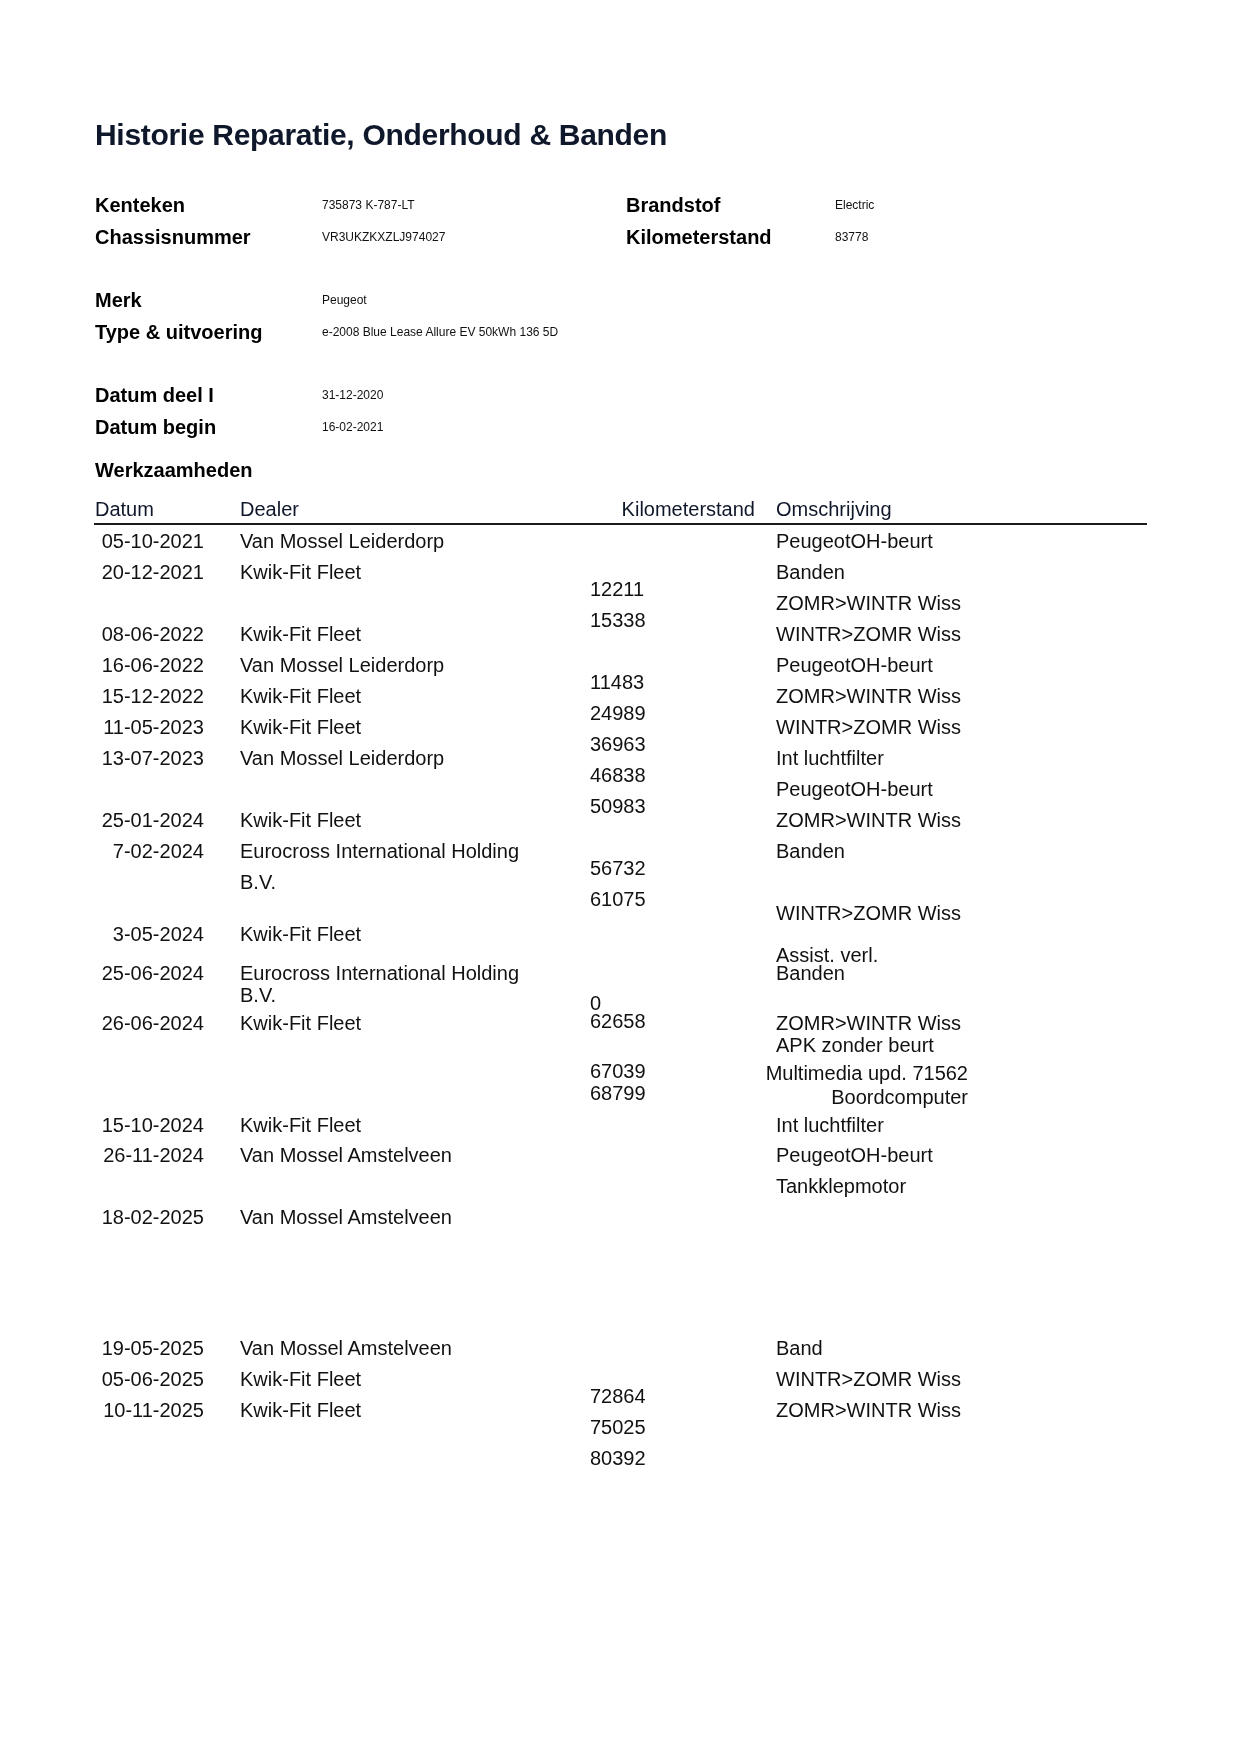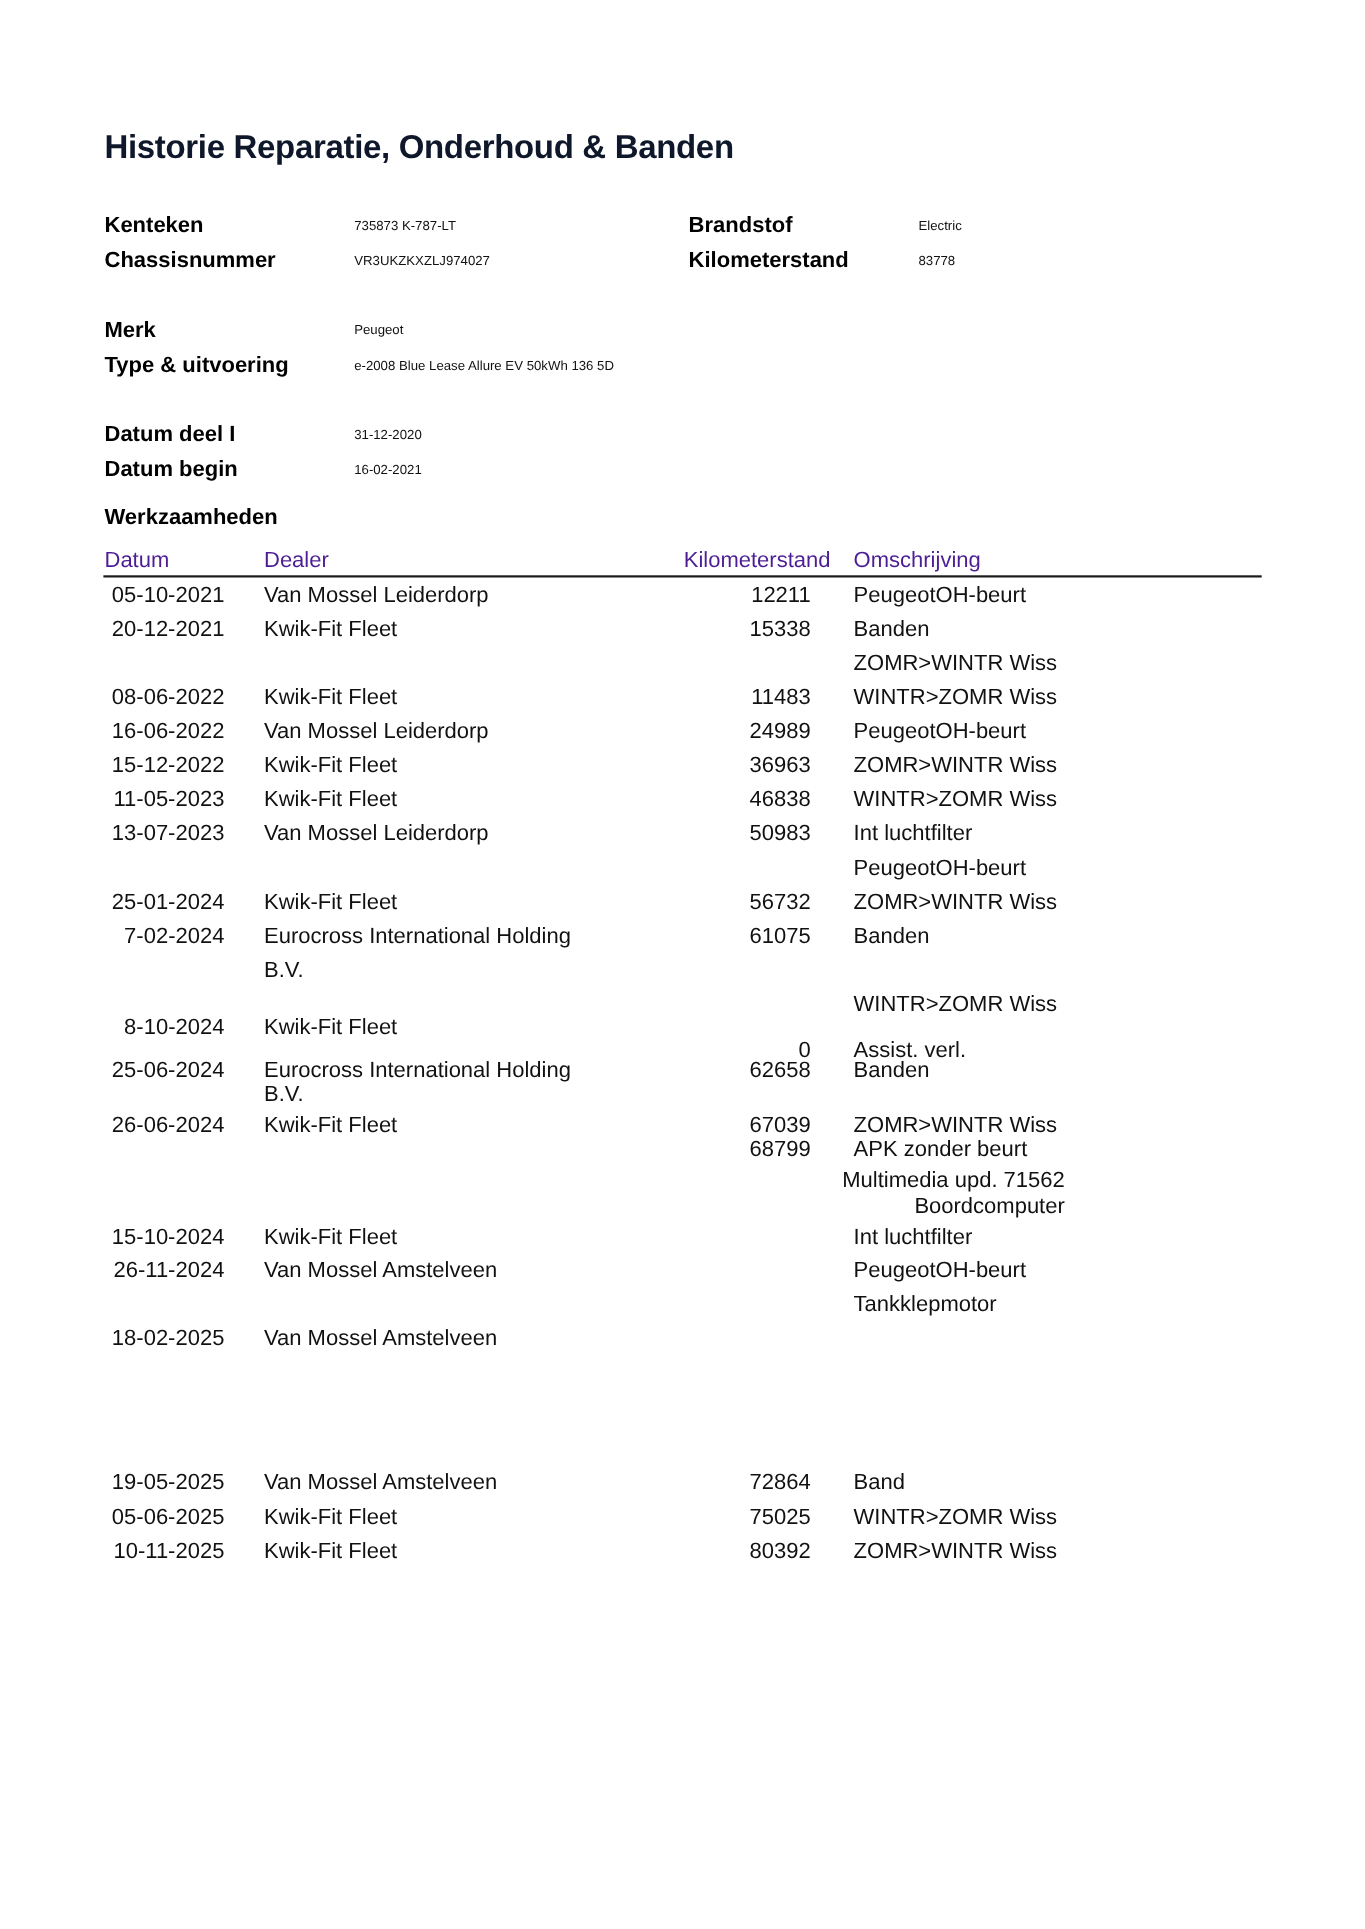--- a/index.html
+++ b/index.html
@@ -19,41 +19,41 @@
   
   .col-l1{left:95px;}  .col-v1{left:322px;}
   .col-l2{left:626px;} .col-v2{left:835px;}
   .row-a{top:192px;} .row-b{top:224px;}
   .row-c{top:287px;} .row-d{top:319px;}
   .row-e{top:382px;} .row-f{top:414px;}
   .section-title{left:95px;top:459px;font-size:20px;font-weight:bold;color:#000;white-space:nowrap;}
 
   
   .t-head{left:94px;top:496px;width:1053px;height:26px;position:absolute;}
-  .t-head span{position:absolute;top:0;font-size:20px;line-height:26px;white-space:nowrap;color:#4c1d95;}
+  .t-head span{position:absolute;top:0;font-size:20px;line-height:26px;white-space:nowrap;color:#0f172a;}
   .h-datum{left:1px;}
   .h-dealer{left:146px;}
   .h-km{left:496px;width:165px;text-align:right;}
   .h-oms{left:682px;}
   .t-rule{left:94px;top:523px;width:1053px;height:2px;background:#1a1a1a;}
 
   
   #table-body{left:94px;top:530px;width:1053px;position:absolute;}
   .t-row{position:relative;height:31px;}
   .t-row:nth-child(13),.t-row:nth-child(14){height:21px;}
   .t-row:nth-child(15){height:18px;}
   .t-row:nth-child(16),.t-row:nth-child(18){height:22px;}
   .t-row:nth-child(17),.t-row:nth-child(19),.t-row:nth-child(21){height:28px;}
   .t-row:nth-child(20){height:24px;}
   .t-row:nth-child(22){height:30px;}
   .row-spacer{height:100px !important;}
   .cell{position:absolute;top:0;font-size:20px;line-height:22px;white-space:nowrap;color:#111;}
   .c-datum{left:0;width:110px;text-align:right;}
   .c-dealer{left:146px;}
-  .c-km{left:478px;width:165px;text-align:right;}
+  .c-km{left:496px;width:165px;text-align:left;margin-top:48px;}
   .c-oms{left:682px;}
   .c-wide{left:0;right:179px;text-align:right;}
 </style>
 </head>
 <body>
 
 <div class="abs page-title">Historie Reparatie, Onderhoud &amp; Banden</div>
 
 <div class="abs lbl col-l1 row-a">Kenteken</div>
 <div class="abs val col-v1 row-a">735873 K-787-LT</div>
@@ -173,21 +173,21 @@
 
   </div>
     <div class="t-row row-normal">
     <span class="cell c-datum"></span>
     <span class="cell c-dealer"></span>
     <span class="cell c-km"></span>
     <span class="cell c-oms">WINTR&gt;ZOMR Wiss</span>
 
   </div>
     <div class="t-row row-normal">
-    <span class="cell c-datum">8-10-2024</span>
+    <span class="cell c-datum">3-05-2024</span>
     <span class="cell c-dealer">Kwik-Fit Fleet</span>
     <span class="cell c-km"></span>
     <span class="cell c-oms"></span>
 
   </div>
     <div class="t-row row-normal">
     <span class="cell c-datum"></span>
     <span class="cell c-dealer"></span>
     <span class="cell c-km">0</span>
     <span class="cell c-oms">Assist. verl.</span>

